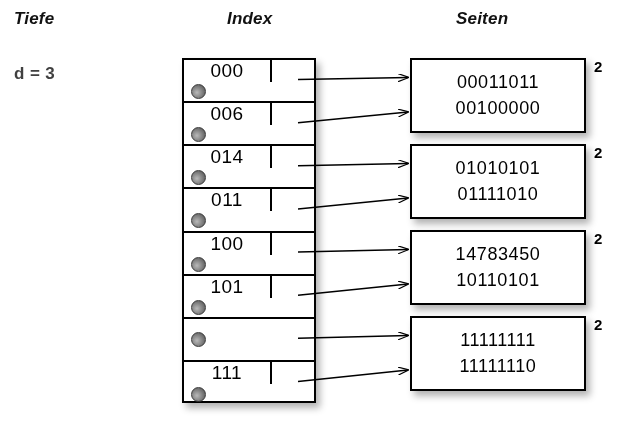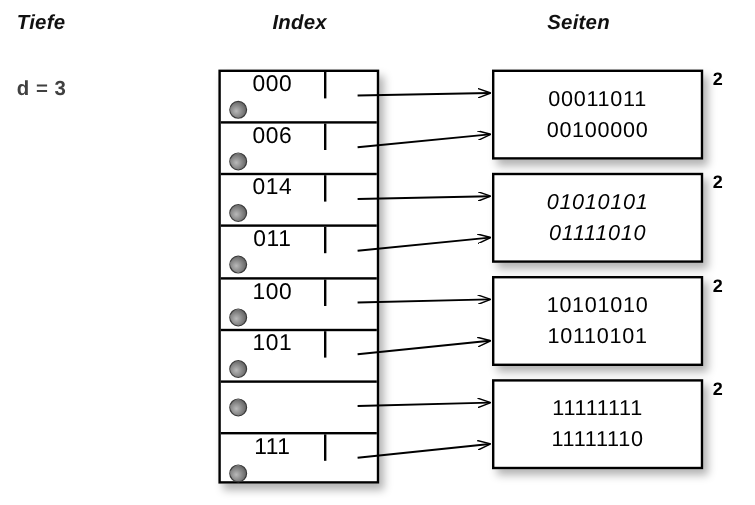--- a/index.html
+++ b/index.html
@@ -109,21 +109,21 @@
     justify-content: center;
   }
   .page-line {
     font-size: 18px;
     letter-spacing: 0.6px;
     line-height: 1.42;
     color: #000000;
     white-space: nowrap;
   }
   #page-box-0 { top: 58px; }
-  #page-box-1 { top: 144px; font-style: italic; }
+  #page-box-1 { top: 144px; }
   #page-box-2 { top: 230px; }
   #page-box-3 { top: 316px; }
 
   .page-count {
     position: absolute;
     left: 594px;
     font-size: 15px;
     font-weight: bold;
     color: #000000;
   }
@@ -209,21 +209,21 @@
   </div>
   <div class="page-count" id="page-count-0">2</div>
 
   <div class="page-box" id="page-box-1">
     <div class="page-line">01010101</div>
     <div class="page-line">01111010</div>
   </div>
   <div class="page-count" id="page-count-1">2</div>
 
   <div class="page-box" id="page-box-2">
-    <div class="page-line">10101010</div>
+    <div class="page-line">14783450</div>
     <div class="page-line">10110101</div>
   </div>
   <div class="page-count" id="page-count-2">2</div>
 
   <div class="page-box" id="page-box-3">
     <div class="page-line">11111111</div>
     <div class="page-line">11111110</div>
   </div>
   <div class="page-count" id="page-count-3">2</div>
 

